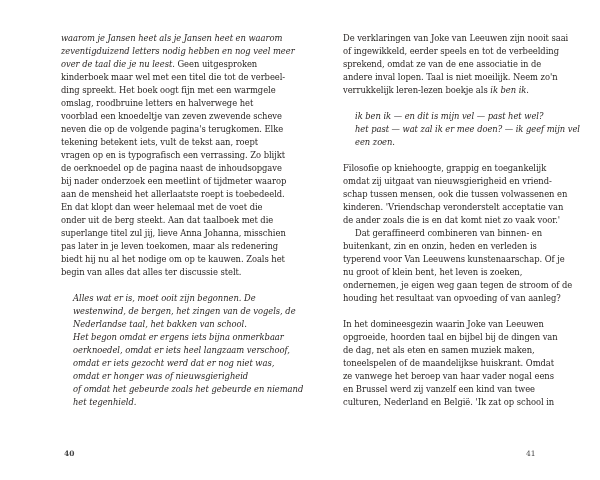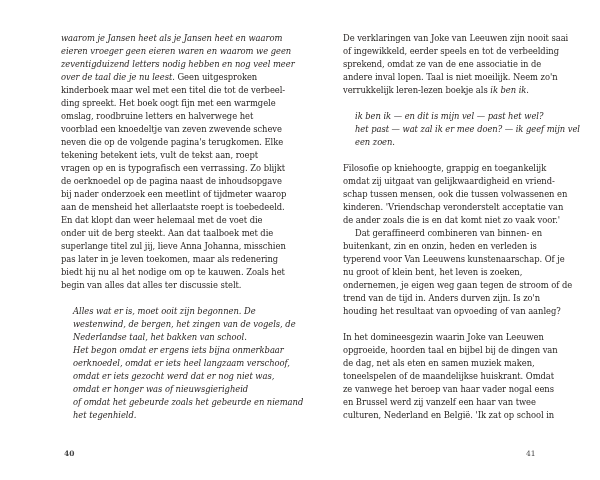--- a/index.html
+++ b/index.html
@@ -32,21 +32,20 @@
   .page-left .folio { left: 64px; font-weight: bold; }
   .page-right .folio { left: 526px; left: 226px; }
 </style>
 </head>
 <body>
 
 <div class="page page-left">
   <div class="col">
     <div>
       <span class="line it">waarom je Jansen heet als je Jansen heet en waarom</span>
-      <span class="line it">eieren vroeger geen eieren waren en waarom we geen</span>
       <span class="line it">zeventigduizend letters nodig hebben en nog veel meer</span>
       <span class="line"><span class="it">over de taal die je nu leest</span><span>. Geen uitgesproken</span></span>
       <span class="line">kinderboek maar wel met een titel die tot de verbeel-</span>
       <span class="line">ding spreekt. Het boek oogt fijn met een warmgele</span>
       <span class="line">omslag, roodbruine letters en halverwege het</span>
       <span class="line">voorblad een knoedeltje van zeven zwevende scheve</span>
       <span class="line">neven die op de volgende pagina's terugkomen. Elke</span>
       <span class="line">tekening betekent iets, vult de tekst aan, roept</span>
       <span class="line">vragen op en is typografisch een verrassing. Zo blijkt</span>
       <span class="line">de oerknoedel op de pagina naast de inhoudsopgave</span>
@@ -86,39 +85,38 @@
     </div>
     <div class="gap"></div>
     <div class="quote it">
       <span class="line">ik ben ik — en dit is mijn vel — past het wel?</span>
       <span class="line">het past — wat zal ik er mee doen? — ik geef mijn vel</span>
       <span class="line">een zoen.</span>
     </div>
     <div class="gap"></div>
     <div>
       <span class="line">Filosofie op kniehoogte, grappig en toegankelijk</span>
-      <span class="line">omdat zij uitgaat van gelijkwaardigheid en vriend-</span>
+      <span class="line">omdat zij uitgaat van nieuwsgierigheid en vriend-</span>
       <span class="line">schap tussen mensen, ook die tussen volwassenen en</span>
       <span class="line">kinderen. 'Vriendschap veronderstelt acceptatie van</span>
       <span class="line">de ander zoals die is en dat komt niet zo vaak voor.'</span>
     </div>
     <div>
       <span class="line indent">Dat geraffineerd combineren van binnen- en</span>
       <span class="line">buitenkant, zin en onzin, heden en verleden is</span>
       <span class="line">typerend voor Van Leeuwens kunstenaarschap. Of je</span>
       <span class="line">nu groot of klein bent, het leven is zoeken,</span>
       <span class="line">ondernemen, je eigen weg gaan tegen de stroom of de</span>
-      <span class="line">trend van de tijd in. Anders durven zijn. Is zo'n</span>
       <span class="line">houding het resultaat van opvoeding of van aanleg?</span>
     </div>
     <div class="gap"></div>
     <div>
       <span class="line">In het domineesgezin waarin Joke van Leeuwen</span>
       <span class="line">opgroeide, hoorden taal en bijbel bij de dingen van</span>
       <span class="line">de dag, net als eten en samen muziek maken,</span>
       <span class="line">toneelspelen of de maandelijkse huiskrant. Omdat</span>
       <span class="line">ze vanwege het beroep van haar vader nogal eens</span>
-      <span class="line">en Brussel werd zij vanzelf een haar van twee</span>
+      <span class="line">en Brussel werd zij vanzelf een kind van twee</span>
       <span class="line">culturen, Nederland en België. 'Ik zat op school in</span>
     </div>
   </div>
   <div class="folio">41</div>
 </div>
 
 </body></html>

